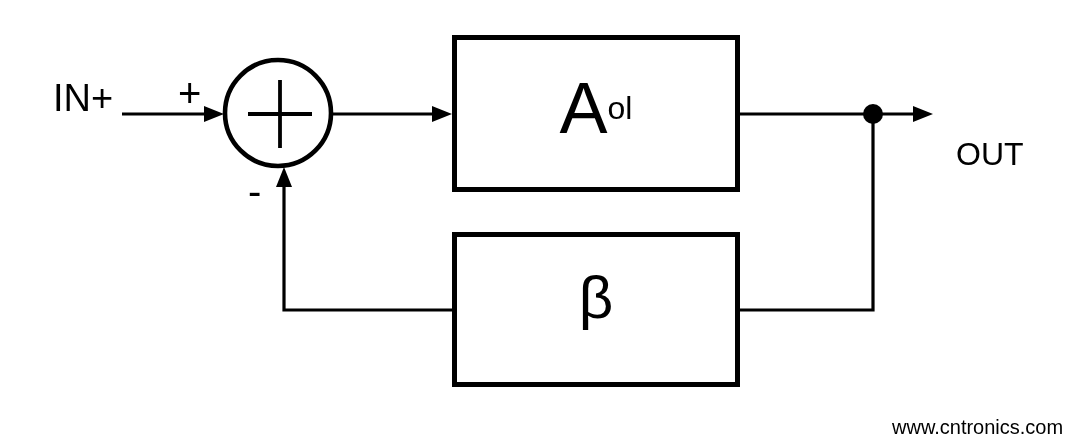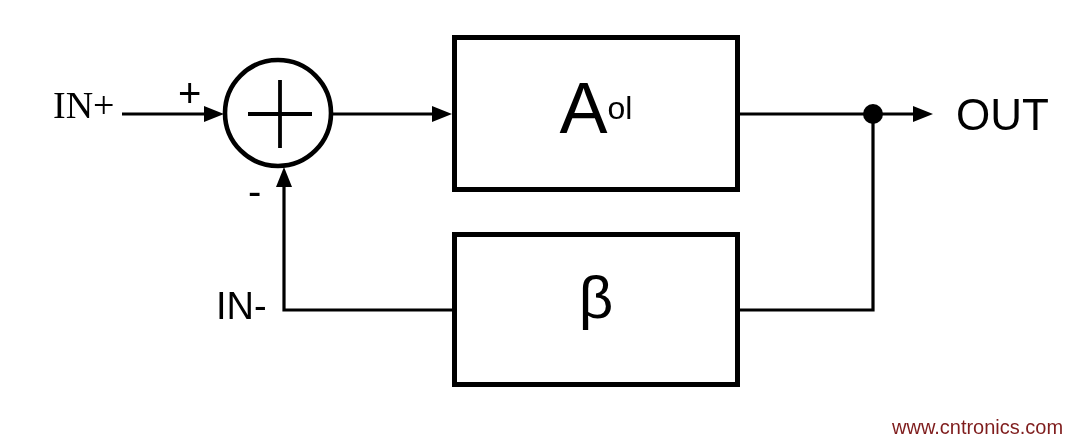--- a/index.html
+++ b/index.html
@@ -17,41 +17,41 @@
   .circln { stroke: #000000; stroke-width: 4.6; fill: #ffffff; }
   .crossln{ stroke: #000000; stroke-width: 3.8; fill: none; }
   .arrow  { fill: #000000; stroke: none; }
   .lbl {
     position: absolute;
     color: #000000;
     line-height: 1;
     white-space: nowrap;
   }
   .lbl-io   { font-size: 38px; }
-  .lbl-out  { font-size: 44px; }
+  .lbl-out  { font-size: 32px; margin-top: 45px; }
   .lbl-sign { font-size: 40px; }
   .block-label {
     position: absolute;
     display: flex;
     align-items: center;
     justify-content: center;
     color: #000000;
     line-height: 1;
   }
   .gain-label   { left: 452px; top: 35px;  width: 288px; height: 157px; transform: translateY(-6px); }
   .gain-main    { font-size: 72px; }
   .gain-sub     { font-size: 32px; vertical-align: -9px; }
   .beta-label   { left: 452px; top: 232px; width: 288px; height: 155px; transform: translateY(-12px); }
   .beta-symbol  { font-size: 60px; }
   .watermark {
     position: absolute;
     left: 892px;
     top: 417px;
     font-size: 20px;
-    color: #7f1d1d;
+    color: #000000;
     line-height: 1;
     white-space: nowrap;
   }
 </style>
 </head>
 <body>
 
 <div class="stage">
 
   <svg class="diagram-svg" width="1080" height="444" viewBox="0 0 1080 444">
@@ -72,27 +72,26 @@
     <circle class="arrow" cx="873" cy="114" r="10"></circle>
     <line class="wire" x1="881" y1="114" x2="915" y2="114"></line>
     <polygon class="arrow" points="933,114 913,106 913,122"></polygon>
 
     <rect class="boxln" x="454.5" y="234.5" width="283" height="150"></rect>
 
     <path class="wire" d="M 454 310 H 284 V 185"></path>
     <polygon class="arrow" points="284,167 276,187 292,187"></polygon>
   </svg>
 
-  <div class="lbl lbl-io" style="left:53px; top:86px;font-family:Liberation Serif, serif;">IN+</div>
+  <div class="lbl lbl-io" style="left:53px; top:79px;">IN+</div>
 
   <div class="lbl lbl-sign" style="left:178px; top:73px;">+</div>
 
   <div class="lbl lbl-sign" style="left:248px; top:171px;">-</div>
 
-  <div class="lbl lbl-io" style="left:216px; top:287px;">IN-</div>
 
   <div class="lbl lbl-out" style="left:956px; top:93px;">OUT</div>
 
   <div class="block-label gain-label">
     <span class="gain-main">A</span>
       <span class="gain-sub">ol</span>
   </div>
 
   <div class="block-label beta-label">
     <span class="beta-symbol">β</span>

